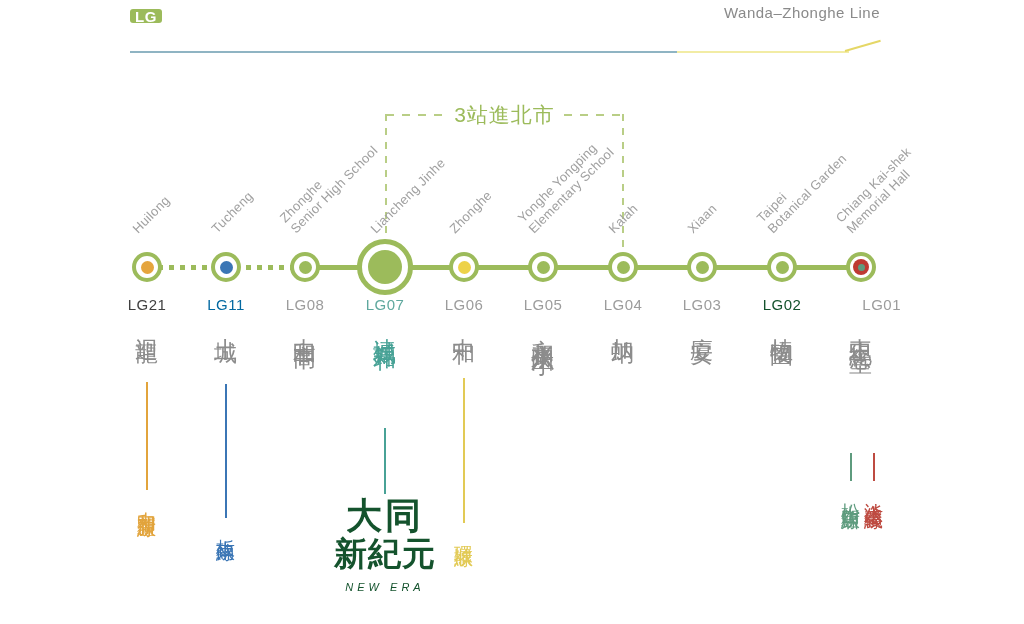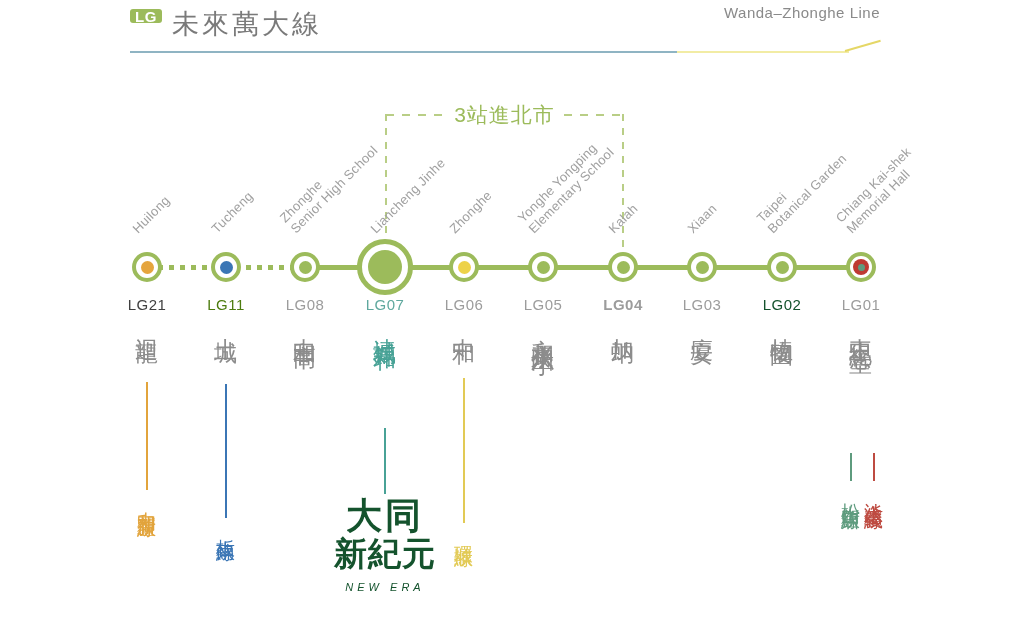--- a/index.html
+++ b/index.html
@@ -74,21 +74,20 @@
   .promo .p1{font-size:36px;font-weight:bold;letter-spacing:3px;line-height:38px;}
   .promo .p2{font-size:33px;font-weight:bold;letter-spacing:1px;line-height:38px;}
   .promo .p3{font-size:11px;letter-spacing:4px;margin-top:8px;font-style:italic;}
 </style>
 </head>
 <body>
 
 <div class="canvas">
 
   <div class="abs badge" style="background: rgb(156, 187, 91);">LG</div>
-  <div class="abs title">未來萬大線</div>
   <div class="abs h-en">Wanda–Zhonghe Line</div>
   <div class="abs div-blue"></div>
   <div class="abs div-yellow"></div>
   <div class="abs div-flick"></div>
 
   <div class="abs bracket">
     <div class="dash"></div>
     <div class="blabel">3站進北市</div>
     <div class="dash"></div>
   </div>
@@ -113,21 +112,21 @@
 
   <div class="station" style="left:226px">
     <div class="en-anchor">
         <div class="en-label">
       <div>Tucheng</div>
         </div>
       </div>
     <div class="dot-outer">
       <span class="dot-inner" style="background: rgb(59, 118, 181);"></span>
       </div>
-    <div class="code" style="color: #4d7c0f;">LG11</div>
+    <div class="code" style="color: #0369a1;">LG11</div>
     <div class="cname" style="color: rgb(140, 140, 140);">土城</div>
   </div>
 
   <div class="station" style="left:305px">
     <div class="en-anchor">
         <div class="en-label">
       <div>Zhonghe</div>
           <div>Senior High School</div>
         </div>
       </div>
@@ -180,21 +179,21 @@
 
   <div class="station" style="left:623px">
     <div class="en-anchor">
         <div class="en-label">
       <div>Kalah</div>
         </div>
       </div>
     <div class="dot-outer">
       <span class="dot-inner" style="background: rgb(156, 187, 91);"></span>
       </div>
-    <div class="code" style="color: rgb(156, 156, 156); font-weight: bold;">LG04</div>
+    <div class="code" style="color: rgb(156, 156, 156);">LG04</div>
     <div class="cname" style="color: rgb(140, 140, 140);">加蚋</div>
   </div>
 
   <div class="station" style="left:702px">
     <div class="en-anchor">
         <div class="en-label">
       <div>Xiaan</div>
         </div>
       </div>
     <div class="dot-outer">
@@ -223,21 +222,21 @@
         <div class="en-label">
       <div>Chiang Kai-shek</div>
           <div>Memorial Hall</div>
         </div>
       </div>
     <div class="dot-outer">
       <span class="dot-inner" style="width: 16px; height: 16px; background: rgb(190, 58, 50);">
         <span class="dot-core" style="background: rgb(94, 155, 126);"></span>
         </span>
       </div>
-    <div class="code" style="color: rgb(156, 156, 156);">LG01</div>
+    <div class="code" style="color: rgb(156, 156, 156); text-align: right;">LG01</div>
     <div class="cname" style="color: rgb(140, 140, 140);">中正紀念堂</div>
   </div>
 
   <div class="abs tline" style="left: 146px; top: 382px; height: 108px; background: rgb(226, 164, 60);"></div>
   <div class="abs tlabel" style="left: 147px; top: 496px; color: rgb(226, 164, 60);">中和新蘆線</div>
 
   <div class="abs tline" style="left: 225px; top: 384px; height: 134px; background: rgb(59, 118, 181);"></div>
   <div class="abs tlabel" style="left: 226px; top: 524px; color: rgb(59, 118, 181);">板南線</div>
 
   <div class="abs tline" style="left: 463px; top: 378px; height: 145px; background: rgb(226, 202, 85);"></div>

